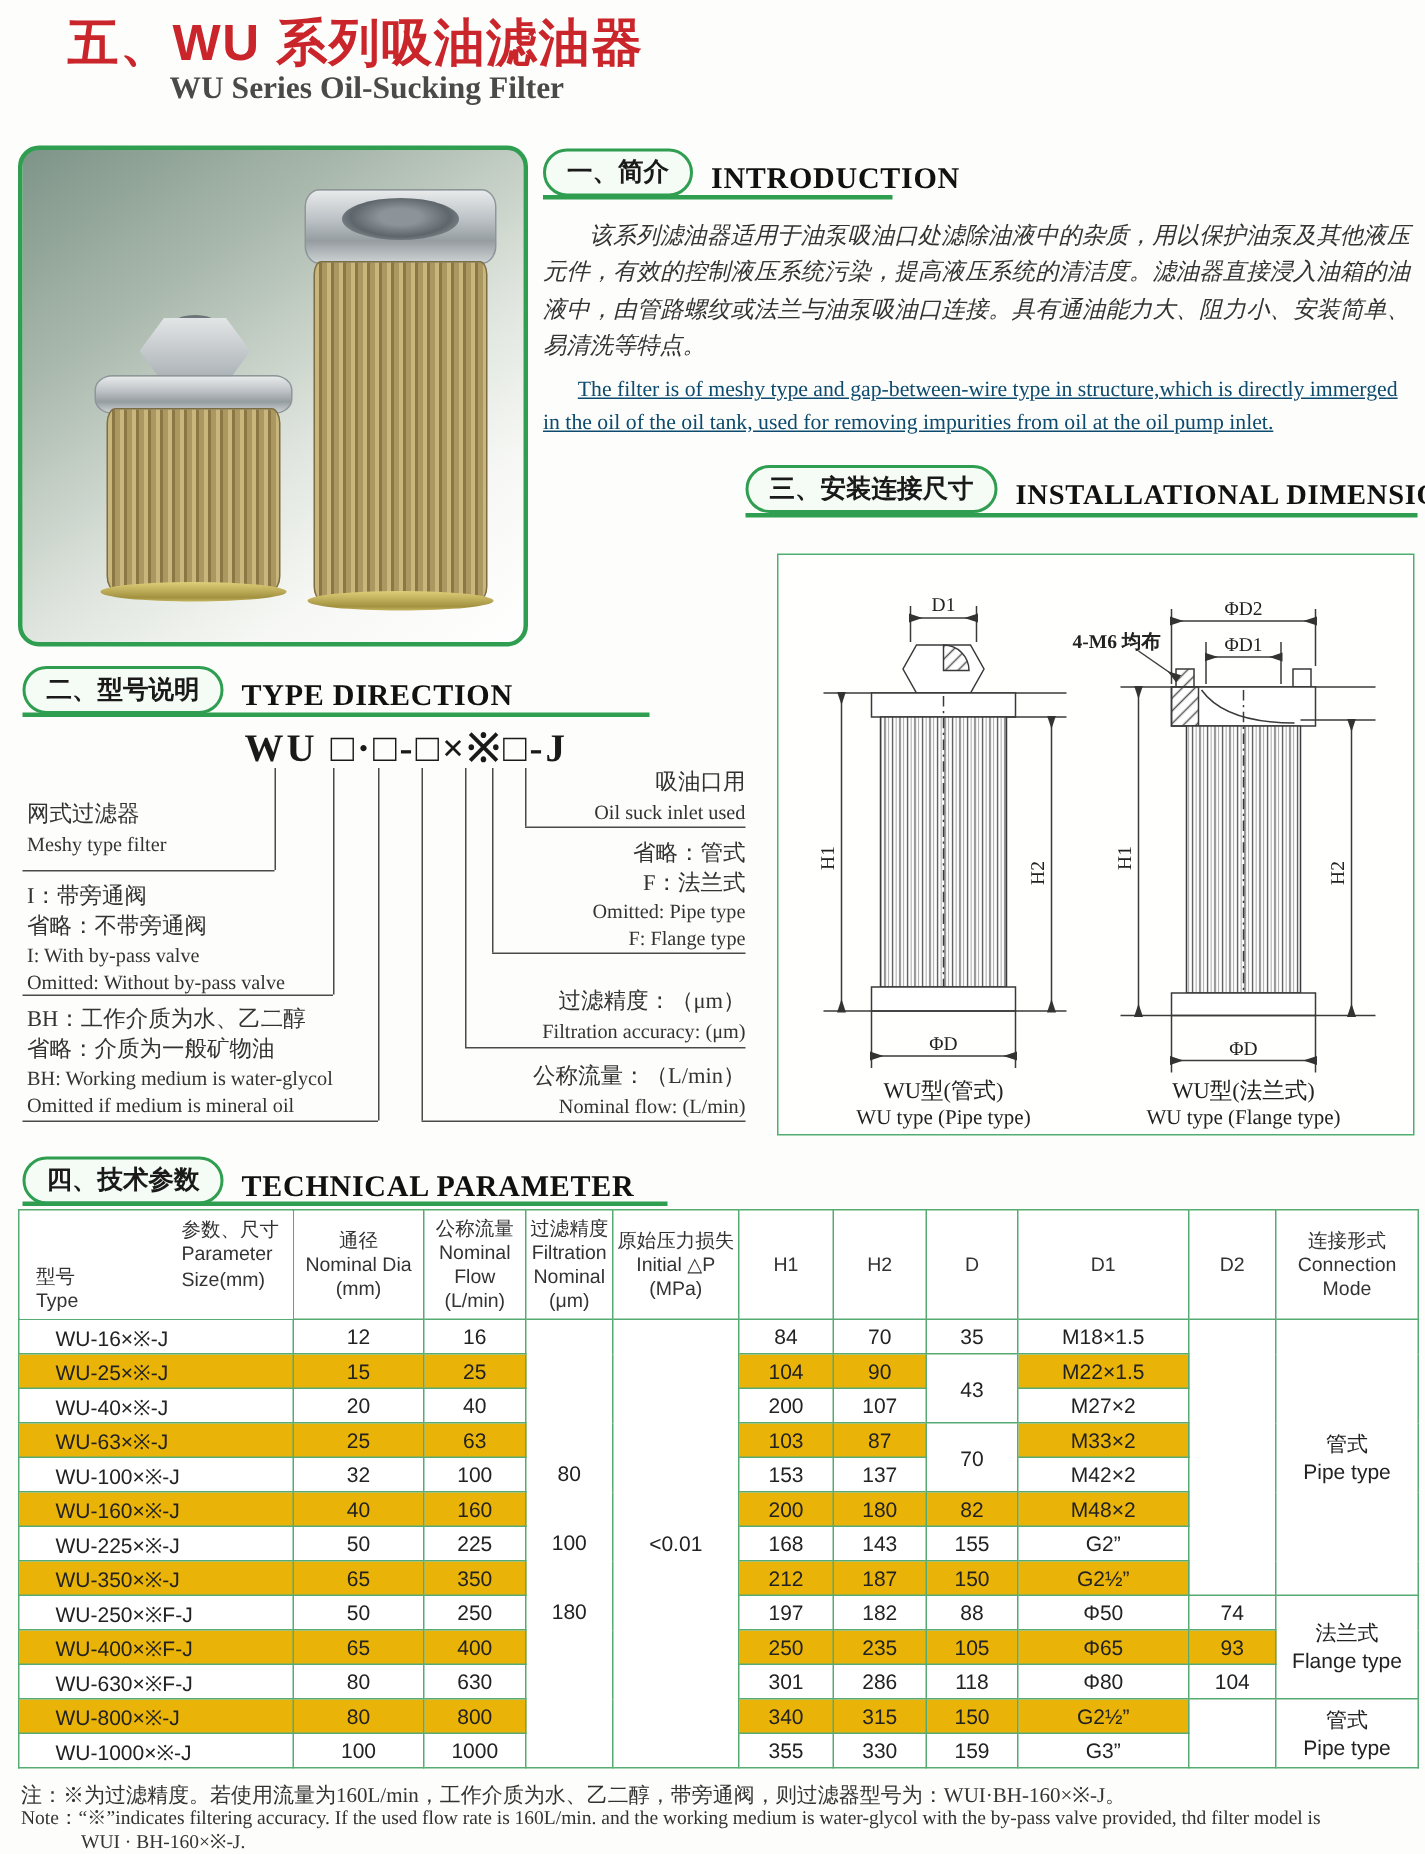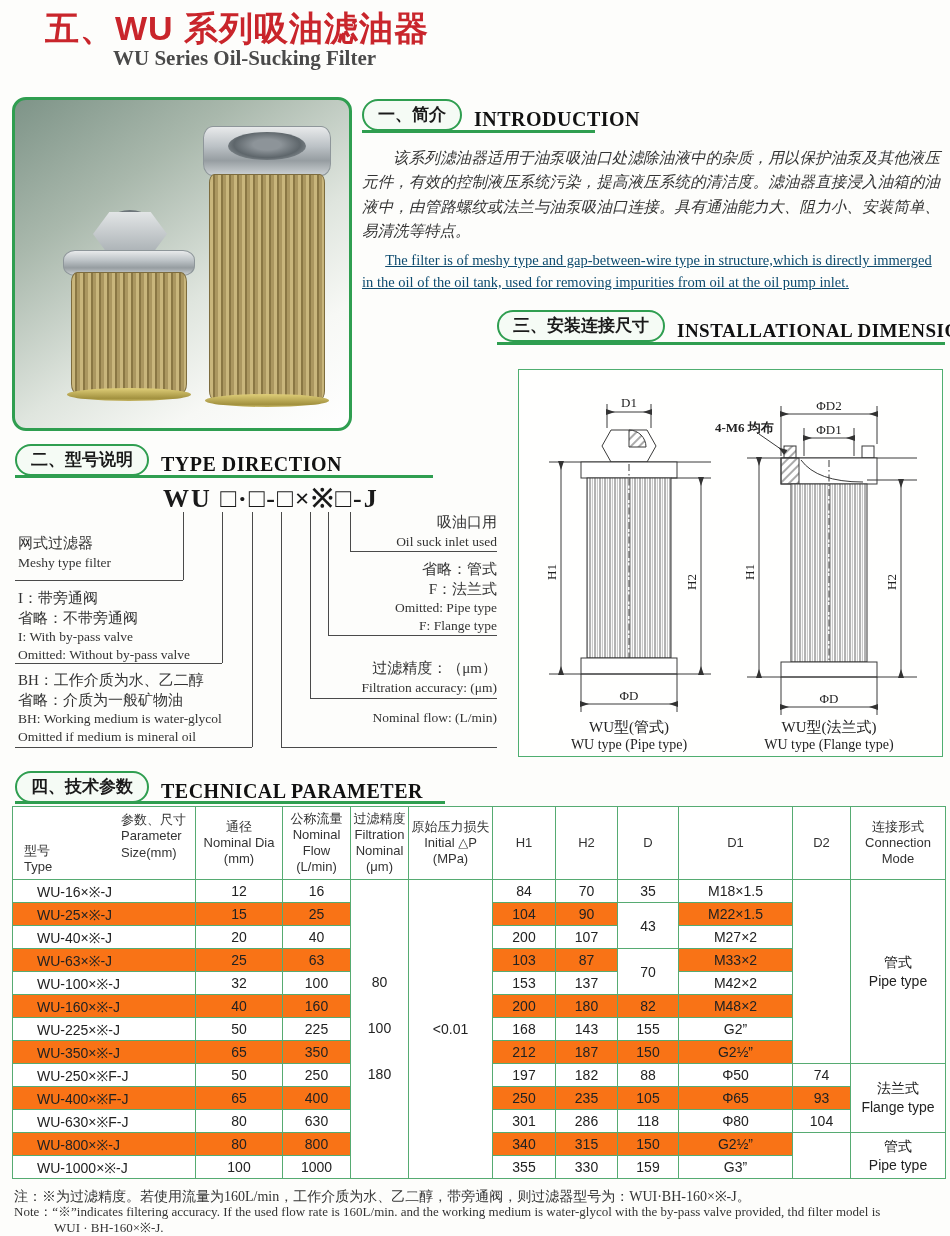--- a/index.html
+++ b/index.html
@@ -60,21 +60,21 @@
   .lab .en { font-size:13.5px; }
   .lab-r { text-align:right; }
 
   
   .ptable { position:absolute; left:12px; top:806px; border-collapse:collapse; table-layout:fixed;
             font-family:"Liberation Sans", sans-serif; }
   .ptable th, .ptable td { border:1.5px solid #56ab72; text-align:center; vertical-align:middle;
             font-weight:normal; color:#222; background:#fff; }
   .ptable th { height:73px; font-size:13px; line-height:1.25; color:#333; }
   .ptable td { height:23px; font-size:14px; padding:0; }
-  .ptable tr.alt td { background:#f97316; }
+  .ptable tr.alt td { background:#eab308; }
   .ptable td.merged, .ptable tr.alt td.merged { background:#fff; }
   .ptable td.typec { text-align:left; padding-left:24px;margin-left:16px; }
   .corner { position:relative; padding:0;
             background-image:linear-gradient(to bottom right, transparent calc(50% - 1px),
               #56ab72 calc(50% - 1px), #56ab72 calc(50% + 1px), transparent calc(50% + 1px)); }
   .corner .ctr { position:absolute; top:5px; right:9px; text-align:left; }
   .corner .cbl { position:absolute; bottom:4px; left:11px; text-align:left; }
   .acc-cell { position:relative; }
   .acc-cell span { position:absolute; left:0; right:0; text-align:center; }
   .conn { font-size:13px; line-height:1.35; }
@@ -244,20 +244,21 @@
     <div class="zh">省略：管式</div>
     <div class="zh">F：法兰式</div>
     <div class="en">Omitted: Pipe type</div>
     <div class="en">F: Flange type</div>
   </div>
   <div class="lab lab-r" style="right:453px; top:659px; left:auto; width:260px;">
     <div class="zh">过滤精度：（μm）</div>
     <div class="en">Filtration accuracy: (μm)</div>
   </div>
   <div class="lab lab-r" style="right:453px; top:709px; left:auto; width:260px;">
+    <div class="zh">公称流量：（L/min）</div>
     <div class="en">Nominal flow: (L/min)</div>
   </div>
 
   <div class="sec" style="left:15px; top:771px;">
     <span class="pill">四、技术参数</span>
     <span class="sec-title">TECHNICAL PARAMETER</span>
   </div>
   <div class="gline" style="left:15px; top:801px; width:430px;"></div>
 
   <table class="ptable">

